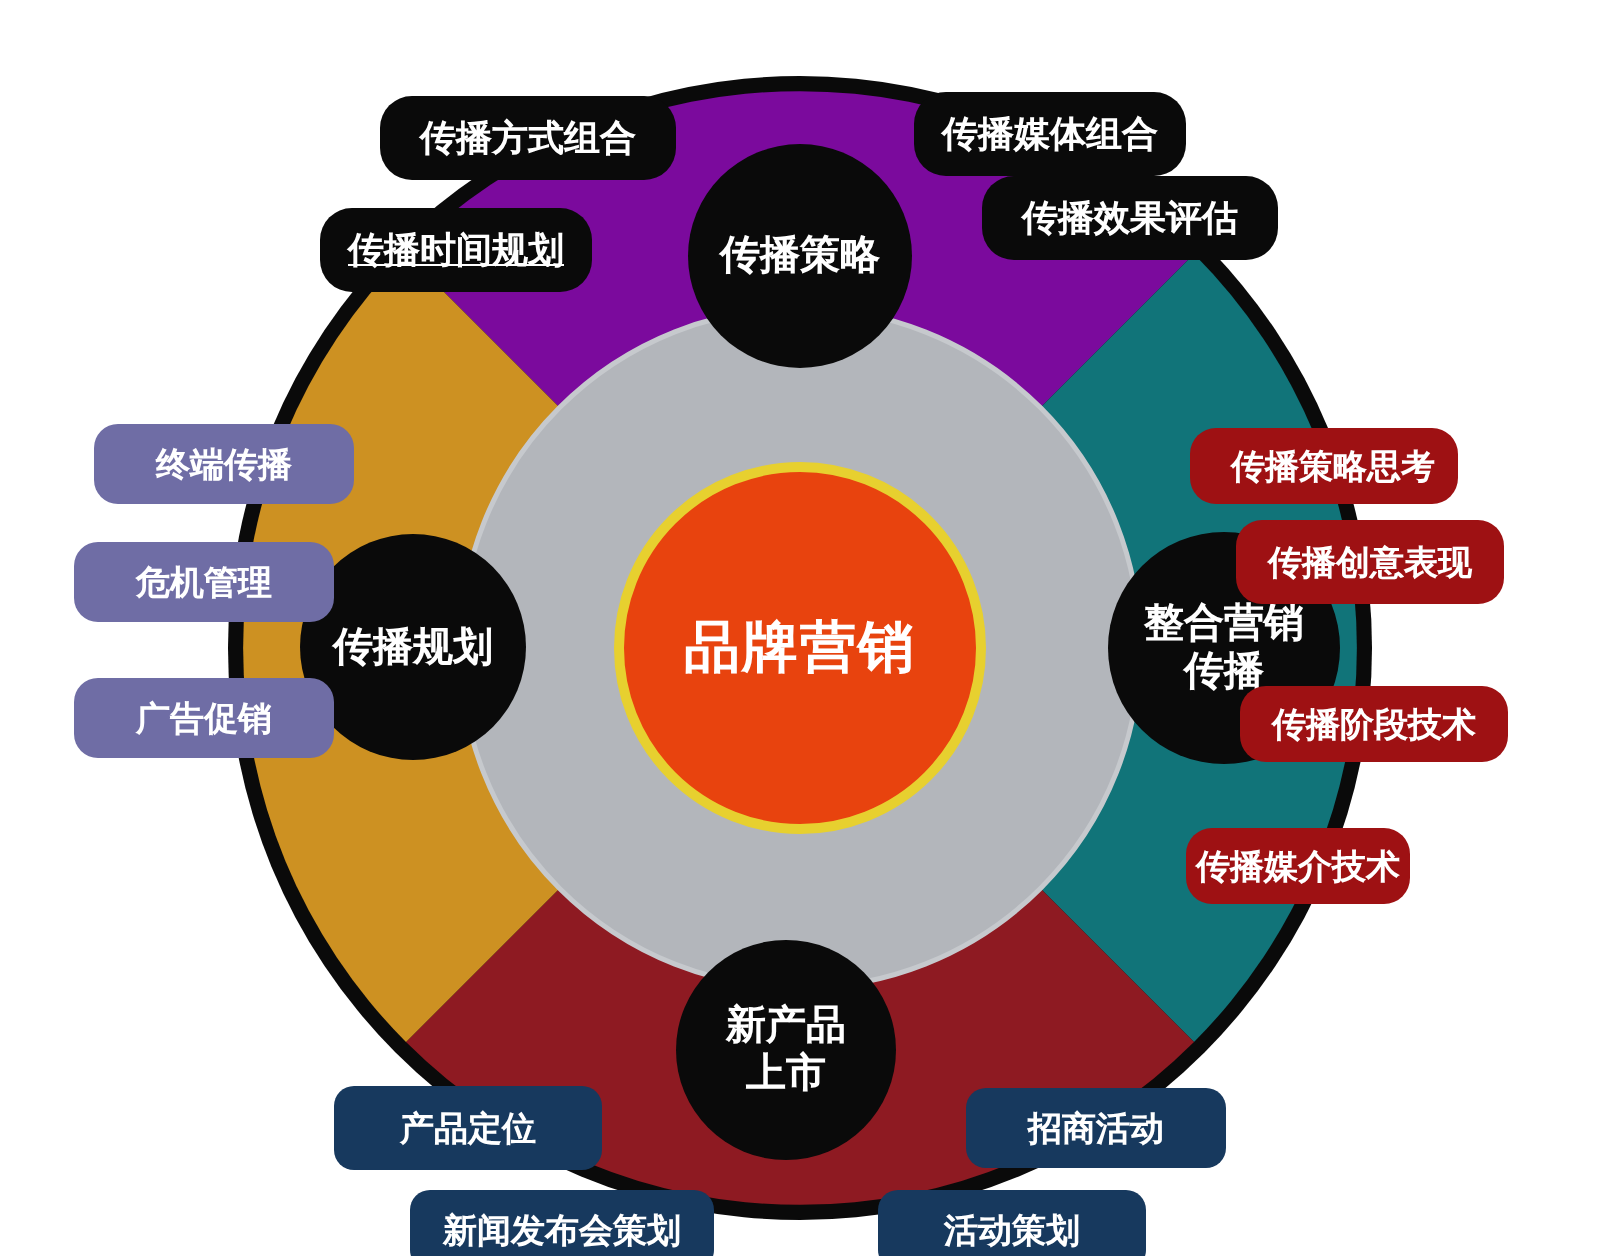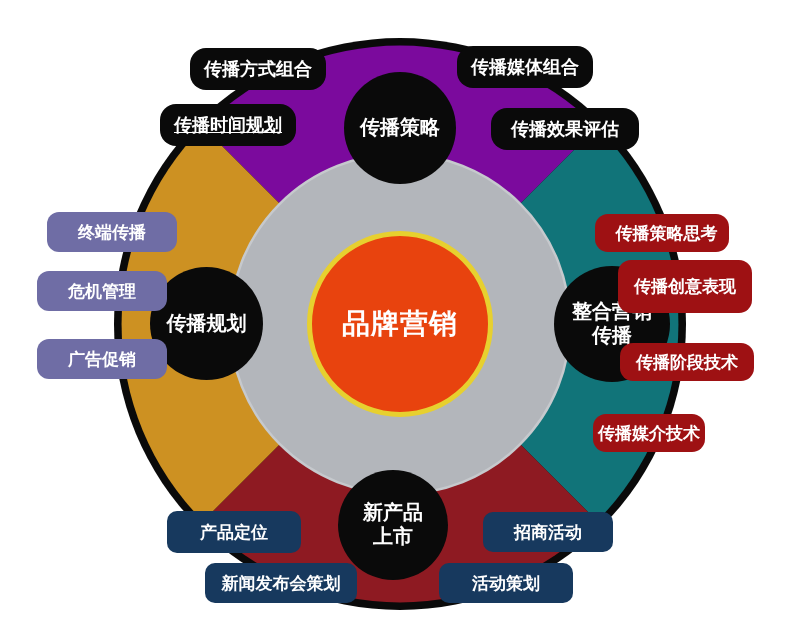--- a/index.html
+++ b/index.html
@@ -20,21 +20,21 @@
   }
   .node span{display:block;}
   .callout{
     position:absolute;display:flex;align-items:center;justify-content:center;
     color:var(--text);font-weight:bold;font-size:17px;text-align:center;
     box-sizing:border-box;padding:2px 6px;white-space:nowrap;
   }
   .callout.black{background:var(--callout-black);border-radius:16px;font-size:18px;}
   .callout.red{background:var(--callout-red);border-radius:13px;}
   .callout.slate{background:var(--callout-slate);border-radius:12px;}
-  .callout.navy{background:var(--callout-navy);border-radius:10px;}
+  .callout.navy{background:var(--callout-navy);border-radius:10px;margin-top:32px;}
 </style>
 </head>
 <body>
 
 <div class="stage">
 
   <svg class="pie" width="800" height="628" viewBox="0 0 800 628">
     <circle cx="400" cy="324" r="286" fill="var(--outline)"></circle>
     <path d="M400 324 L203 127 A279 279 0 0 1 597 127 Z" fill="var(--strategy-quadrant)"></path>
     <path d="M400 324 L597 127 A279 279 0 0 1 597 521 Z" fill="var(--integrated-quadrant)"></path>
@@ -55,27 +55,27 @@
     <span>传播</span>
   </div>
   <div class="node black" style="left:338px;top:470px;width:110px;height:110px;">
     <span>新产品</span>
     <span>上市</span>
   </div>
   <div class="node black" style="left:150px;top:267px;width:113px;height:113px;">
     <span>传播规划</span>
   </div>
 
-  <div class="callout black" style="left:190px;top:48px;width:136px;height:42px;">传播方式组合</div>
+  <div class="callout black" style="left:190px;top:48px;width:148px;height:42px;">传播方式组合</div>
   <div class="callout black" style="left:457px;top:46px;width:136px;height:42px;">传播媒体组合</div>
   <div class="callout black" style="left:160px;top:104px;width:136px;height:42px;text-decoration:underline;">传播时间规划</div>
-  <div class="callout black" style="left:491px;top:108px;width:148px;height:42px;">传播效果评估</div>
+  <div class="callout black" style="left:491px;top:88px;width:148px;height:42px;">传播效果评估</div>
 
   <div class="callout red" style="left:595px;top:214px;width:134px;height:38px;padding-left:15px;">传播策略思考</div>
-  <div class="callout red" style="left:618px;top:260px;width:134px;height:53px;">传播创意表现</div>
+  <div class="callout red" style="left:618px;top:260px;width:134px;height:42px;">传播创意表现</div>
   <div class="callout red" style="left:620px;top:343px;width:134px;height:38px;">传播阶段技术</div>
   <div class="callout red" style="left:593px;top:414px;width:112px;height:38px;">传播媒介技术</div>
 
   <div class="callout slate" style="left:47px;top:212px;width:130px;height:40px;">终端传播</div>
   <div class="callout slate" style="left:37px;top:271px;width:130px;height:40px;">危机管理</div>
   <div class="callout slate" style="left:37px;top:339px;width:130px;height:40px;">广告促销</div>
 
   <div class="callout navy" style="left:167px;top:511px;width:134px;height:42px;">产品定位</div>
   <div class="callout navy" style="left:205px;top:563px;width:152px;height:40px;">新闻发布会策划</div>
   <div class="callout navy" style="left:483px;top:512px;width:130px;height:40px;">招商活动</div>

